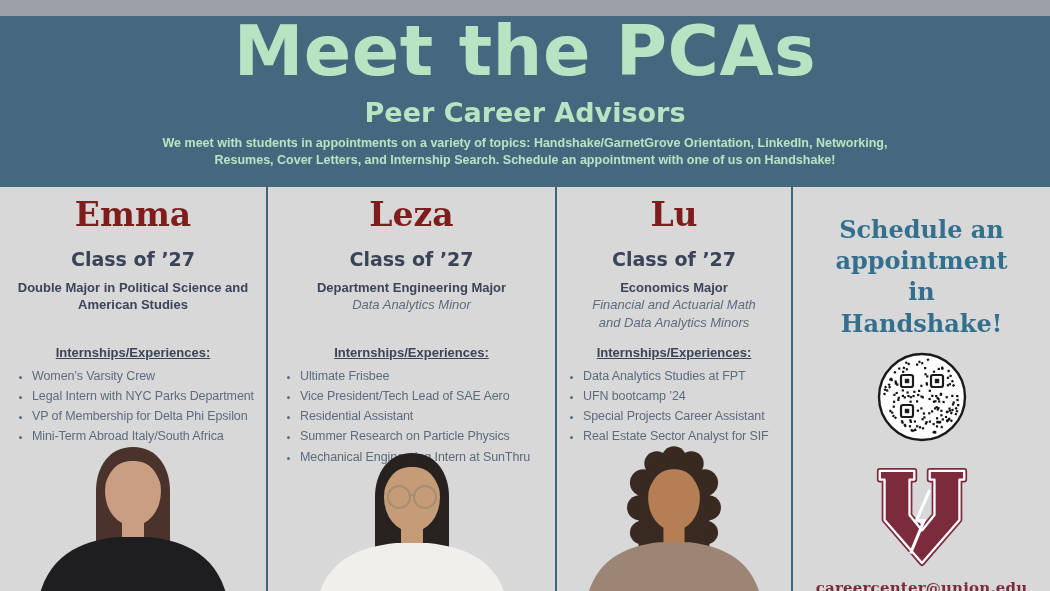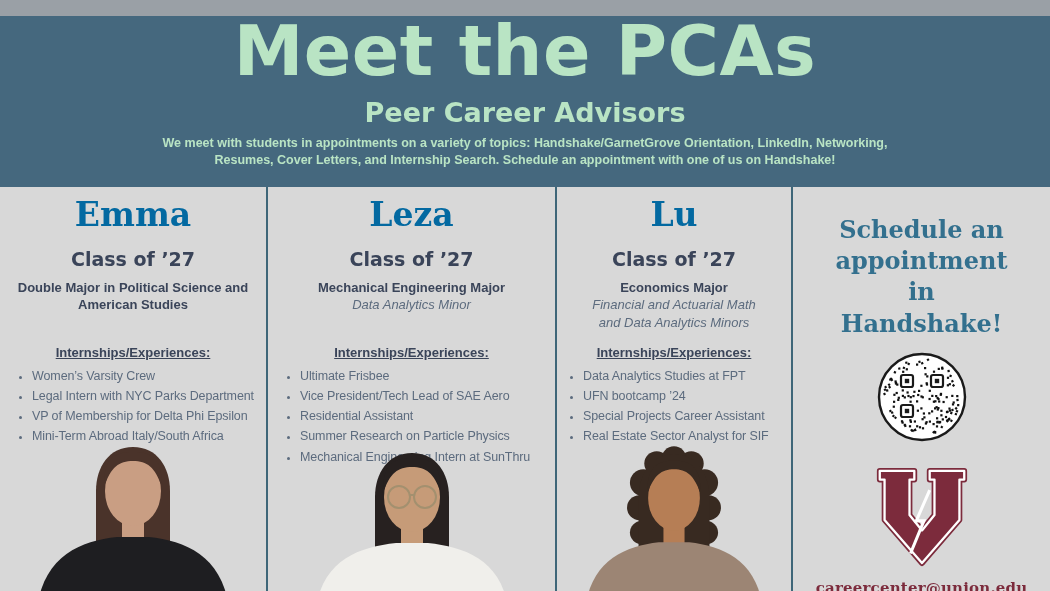--- a/index.html
+++ b/index.html
@@ -10,21 +10,21 @@
   .header { height:171px; background:#45687E; text-align:center; color:#B9E4C4; overflow:hidden; }
   .header .title { font-family:"DejaVu Sans", sans-serif; font-weight:bold; font-size:70px; line-height:1.02; letter-spacing:0.5px; }
   .header .subtitle { font-family:"DejaVu Sans", sans-serif; font-weight:bold; font-size:27px; margin-top:12px; line-height:1.05; }
   .header .desc { font-size:12.5px; font-weight:bold; line-height:1.42; margin-top:7px; }
 
   
   .columns { display:grid; grid-template-columns:268px 289px 236px 257px; height:420px; }
   .col { position:relative; text-align:center; padding-top:10px; }
   .col.bordered { border-right:2px solid #3E6678; }
 
-  .name { font-family:"DejaVu Serif", serif; font-weight:bold; font-size:33px; color:#0369a1; line-height:1.08; }
+  .name { font-family:"DejaVu Serif", serif; font-weight:bold; font-size:33px; color:#7f1d1d; line-height:1.08; }
   .classyear { font-family:"DejaVu Sans", sans-serif; font-weight:bold; font-size:19px; color:#3A4459; margin-top:15px; }
   .majors { margin-top:9px; min-height:62px; }
   .major { font-size:13px; font-weight:bold; color:#3A4459; line-height:1.35; }
   .minor { font-size:13px; font-style:italic; color:#5C6B7E; line-height:1.35; }
   .exp-heading { display:inline-block; font-size:13px; font-weight:bold; text-decoration:underline; color:#3A4459; margin-top:4px; }
   .exp-list { margin-top:5px; text-align:left; padding-left:32px; padding-right:4px; list-style:disc; color:#5C6B7E; font-size:12.5px; line-height:1.62; letter-spacing:-0.1px; }
   .exp-list li::marker { color:#5C6B7E; font-size:11px; }
   .col-lu .exp-list { padding-left:26px; }
 
   .photo { position:absolute; bottom:0; left:50%; transform:translateX(-50%); }
@@ -72,21 +72,21 @@
         <ellipse cx="120" cy="60" rx="28" ry="35" fill="#C99E83"></ellipse>
         <path d="M91,56 C91,28 100,21 120,21 C140,21 149,28 149,56 C142,36 134,30 120,30 C106,30 98,36 91,56 Z" fill="#4A332A"></path>
         <path d="M24,176 C32,124 68,110 104,106 L136,106 C172,110 208,124 216,176 Z" fill="#1E1E21"></path>
       </svg>
     </div>
 
     <div class="col bordered">
       <div class="name">Leza</div>
       <div class="classyear">Class of ’27</div>
       <div class="majors">
-        <div class="major">Mechanical Engineering Major</div>
+        <div class="major">Department Engineering Major</div>
         <div class="minor">Data Analytics Minor</div>
       </div>
       <span class="exp-heading">Internships/Experiences:</span>
       <ul class="exp-list">
         <li>Ultimate Frisbee</li>
         <li>Vice President/Tech Lead of SAE Aero</li>
         <li>Residential Assistant</li>
         <li>Summer Research on Particle Physics</li>
         <li>Mechanical Engineering Intern at SunThru</li>
       </ul>

